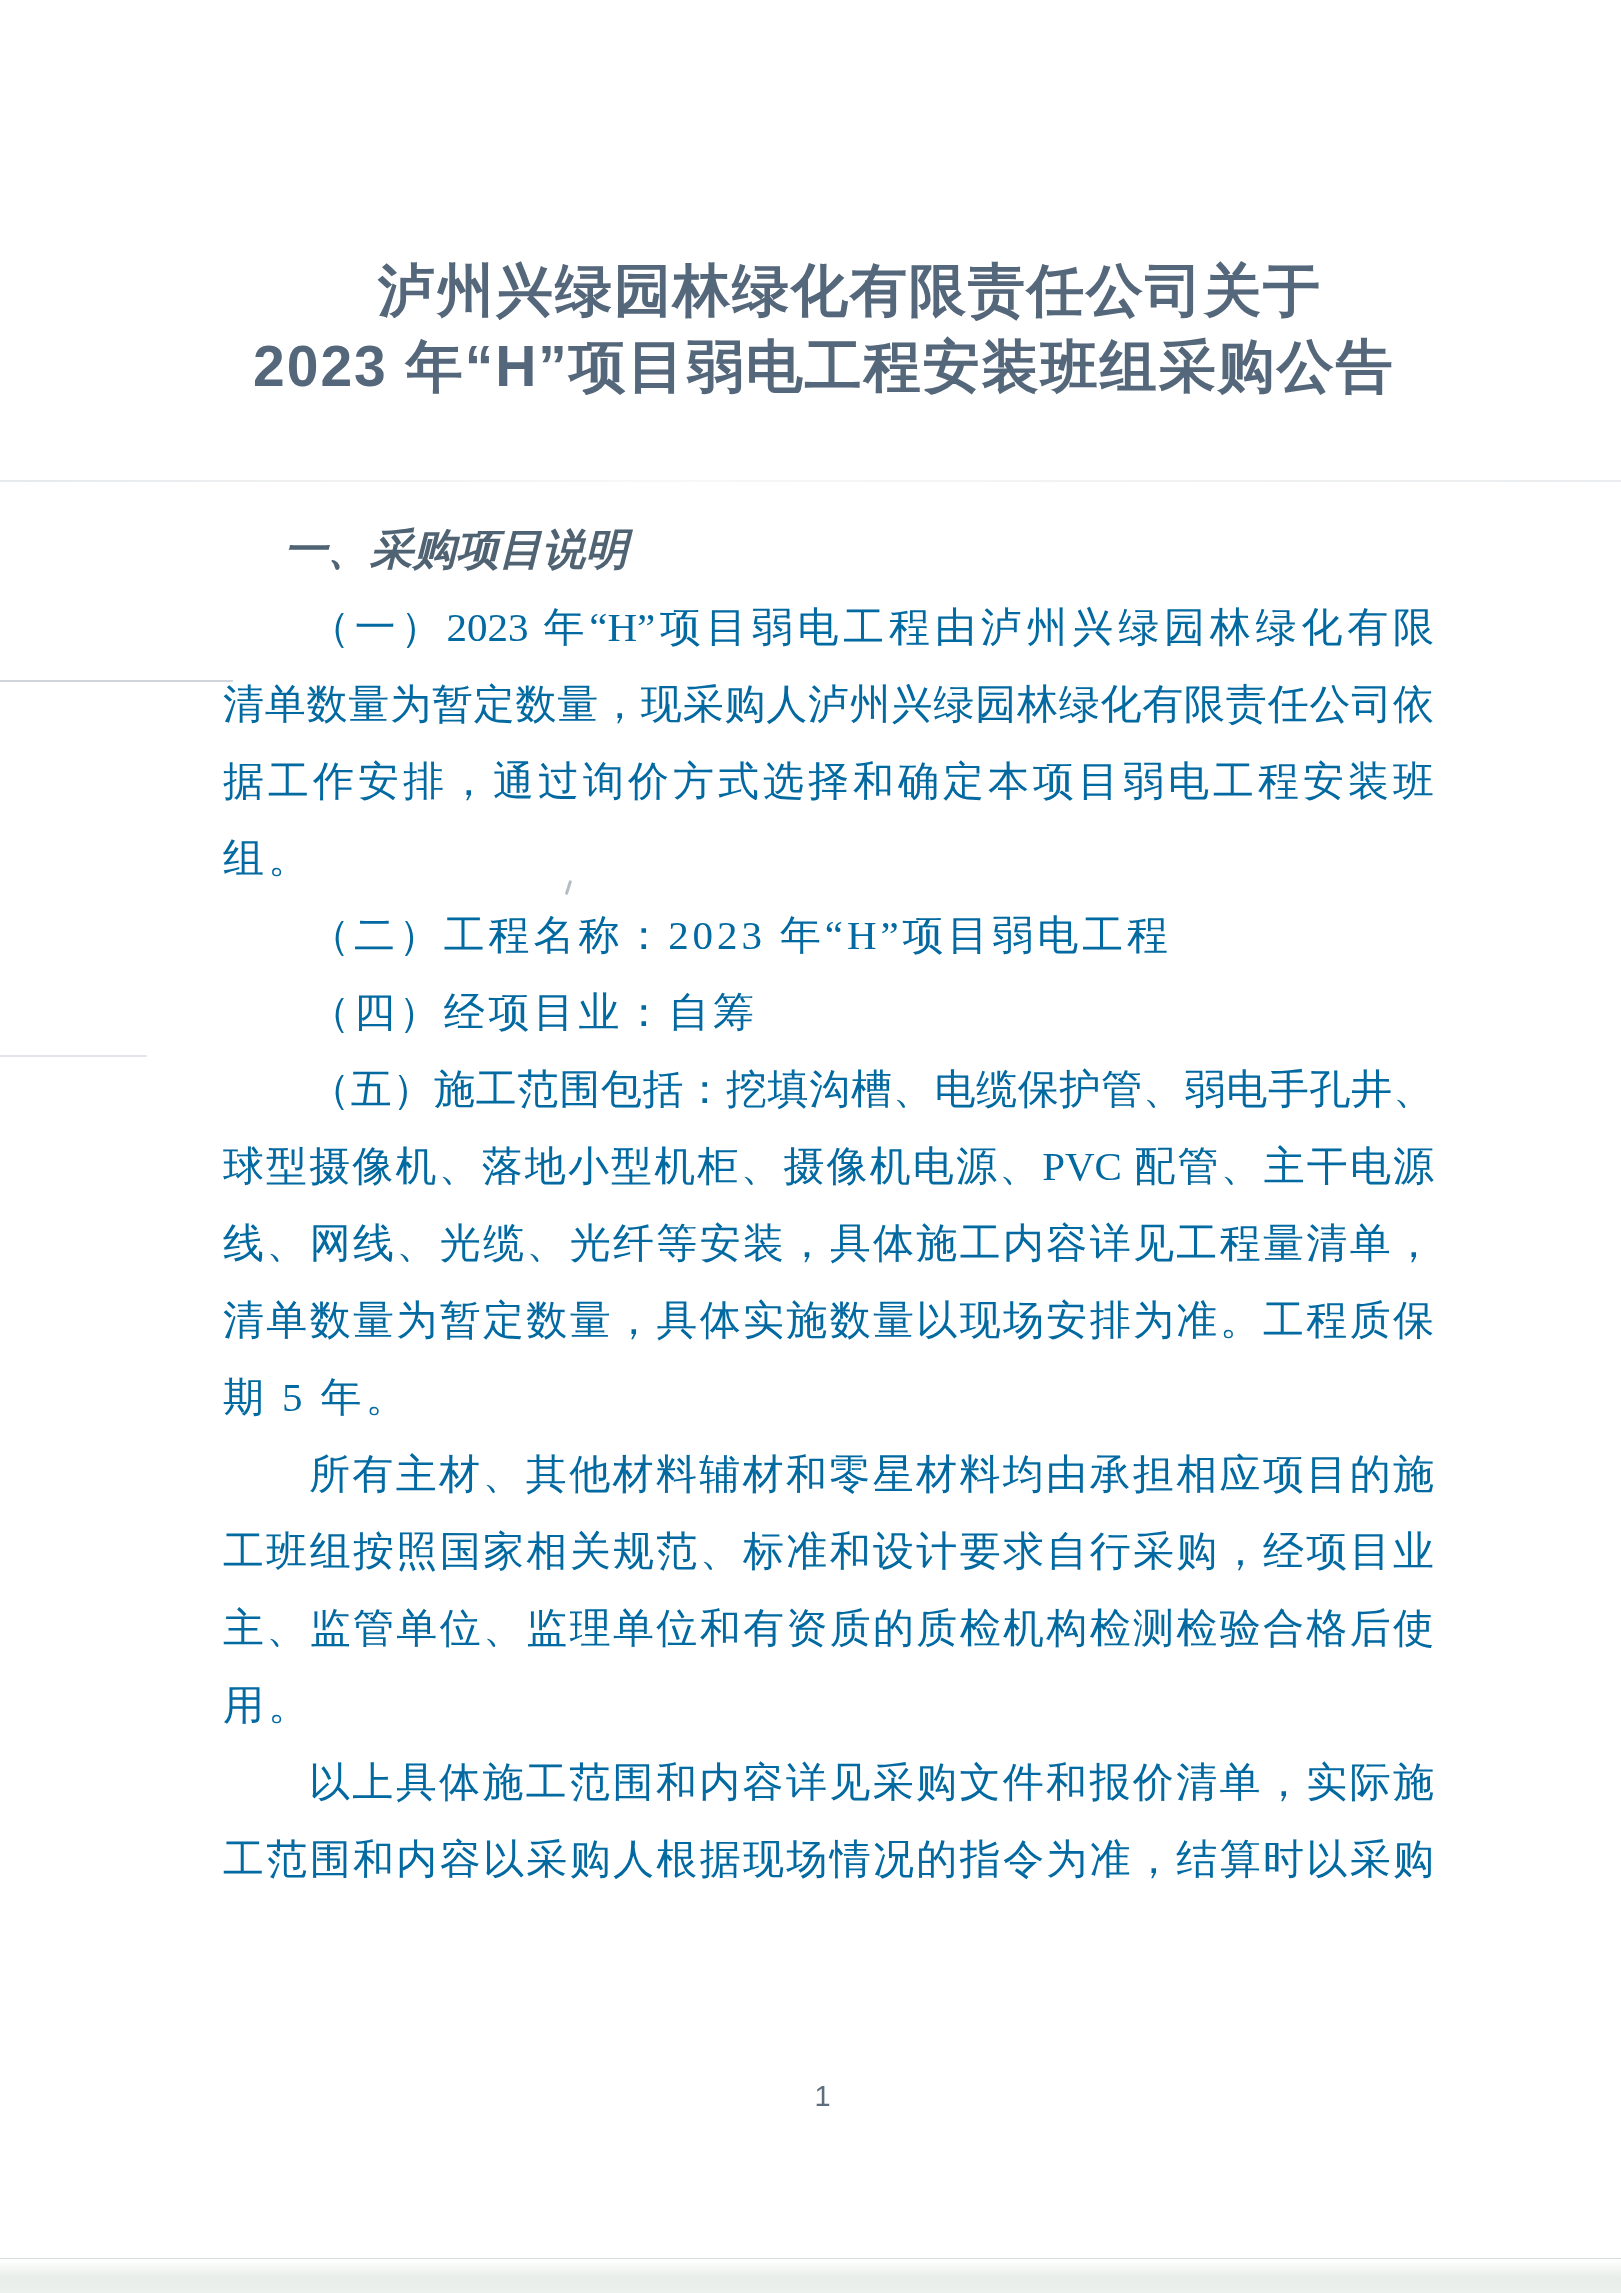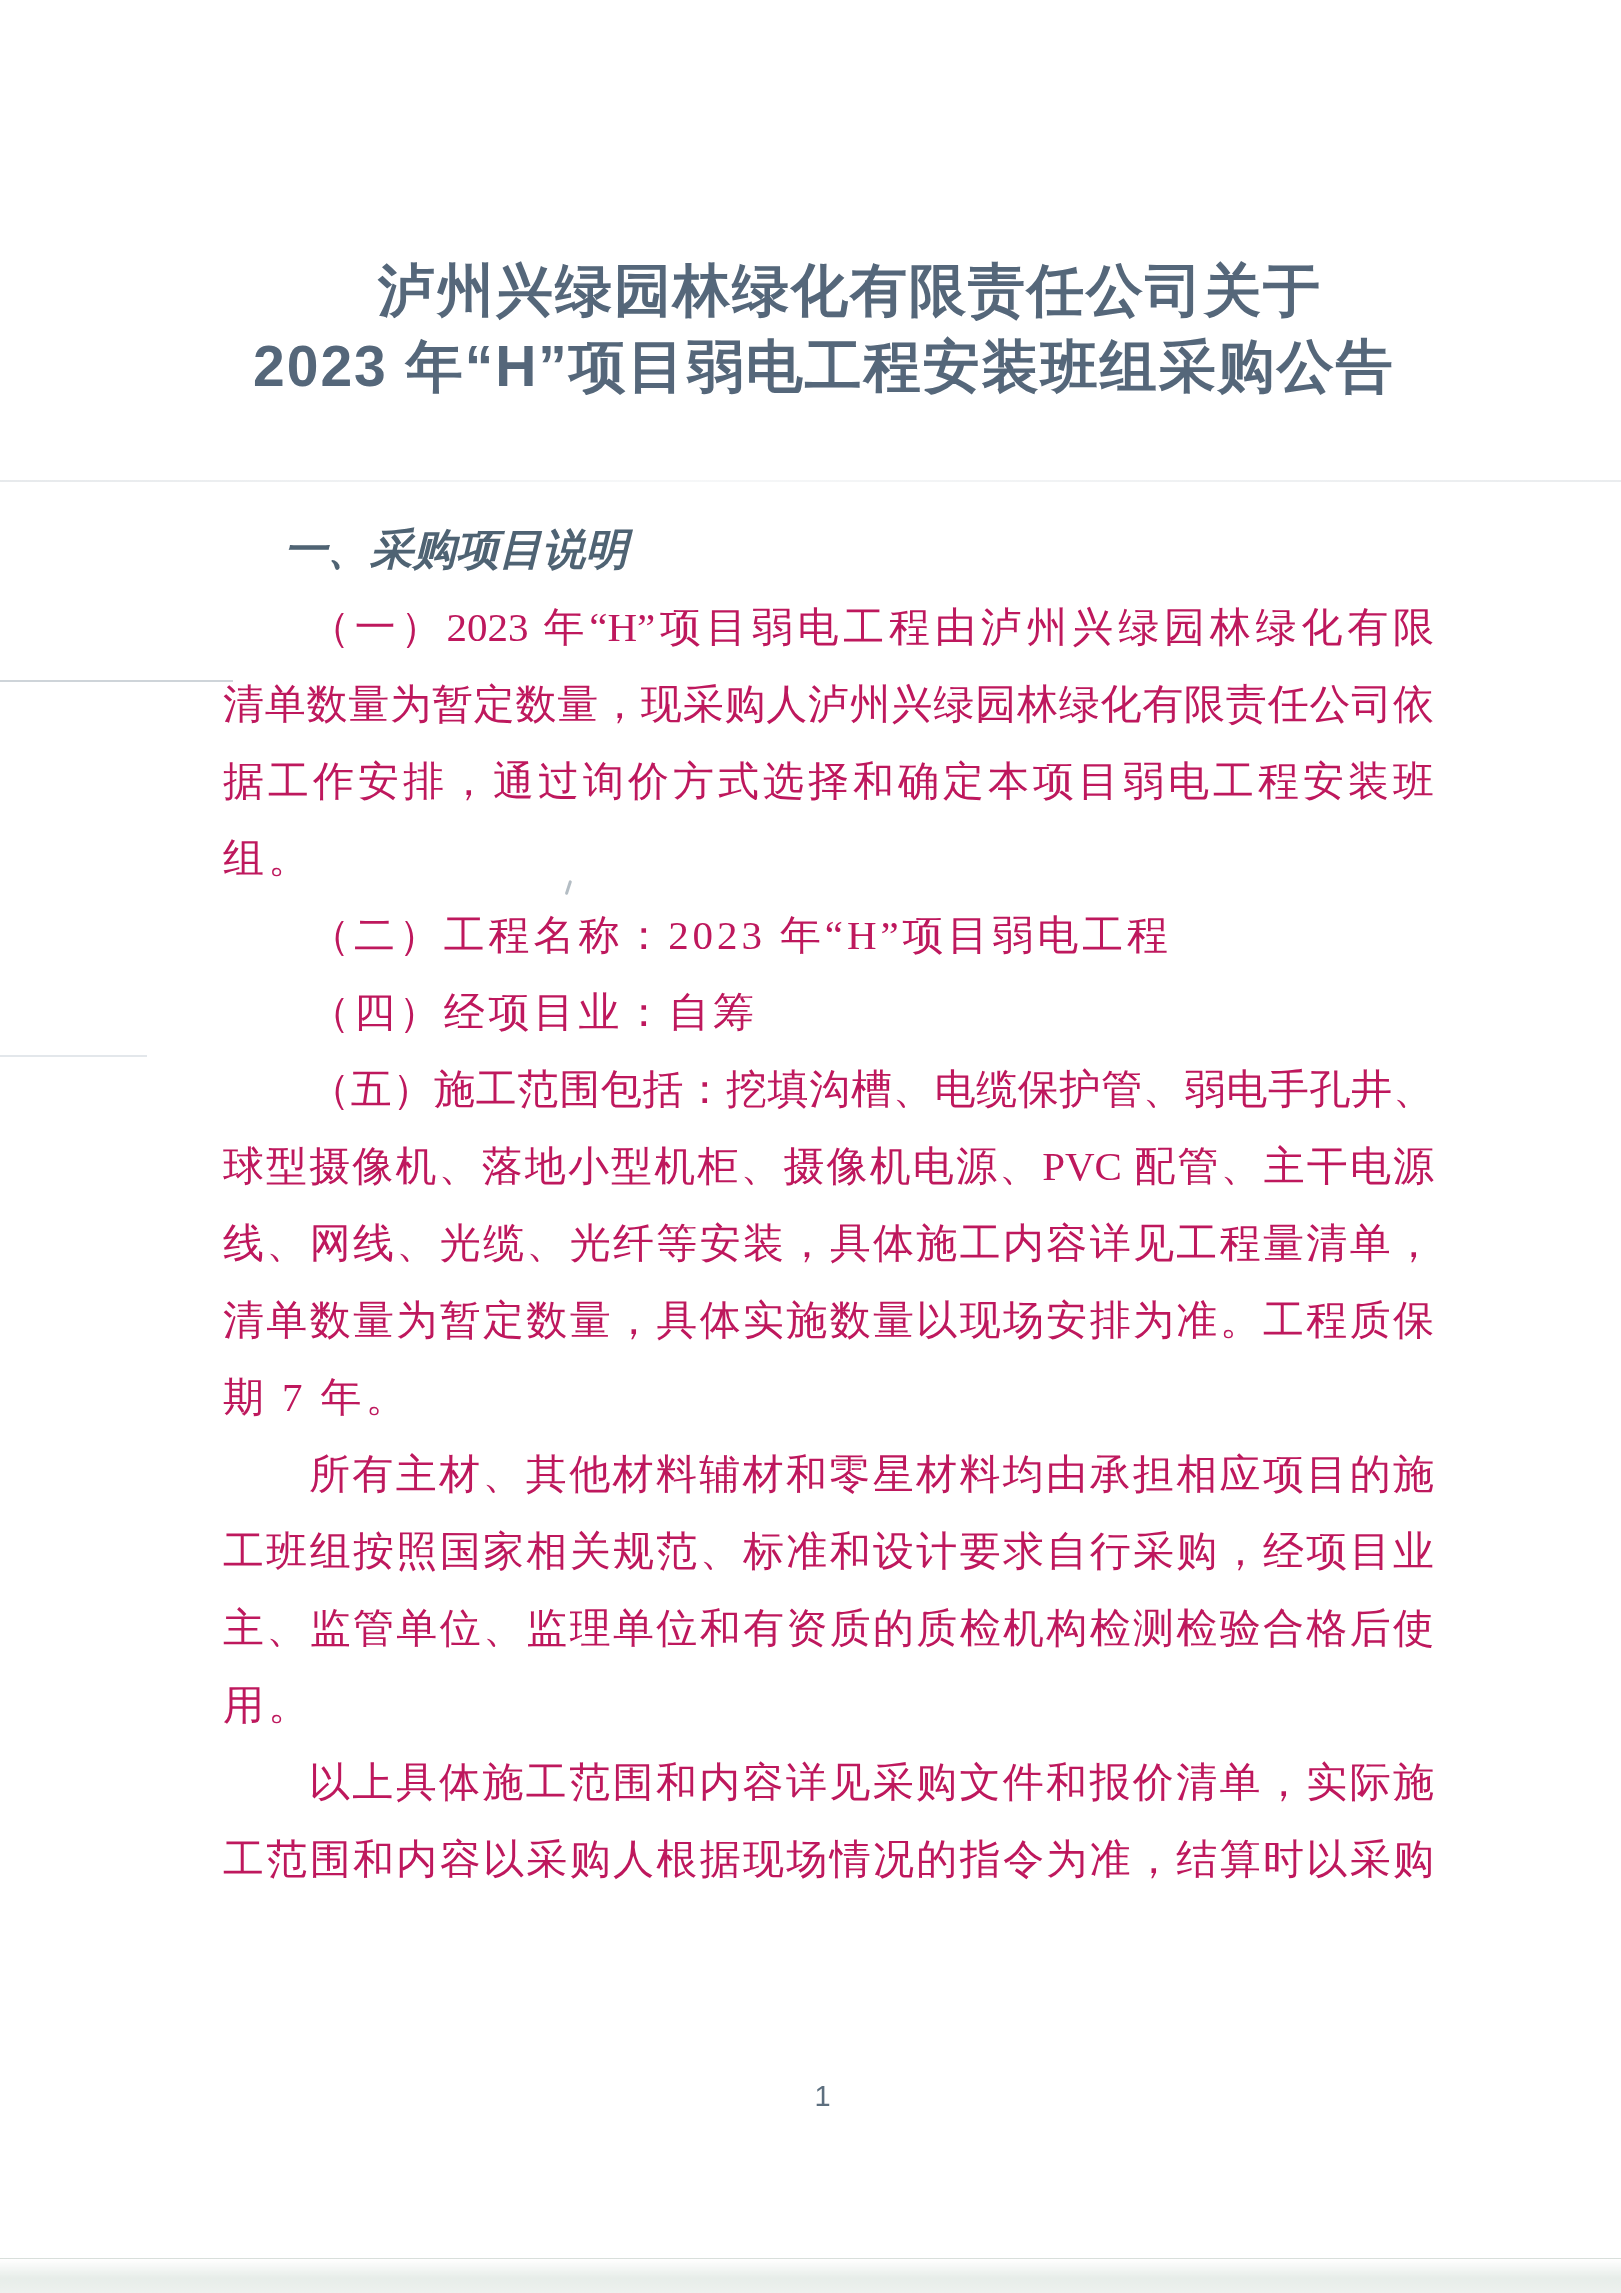--- a/index.html
+++ b/index.html
@@ -31,21 +31,21 @@
     font-size:43px;
     color:#4f6373;
     white-space:nowrap;
     font-style:italic;
   }
   
   .body-lines{
     position:absolute;
     top:589px;left:223px;
     width:1211px;
-    color:#be185d;
+    color:#0369a1;
   }
   .line{
     height:77px;
     line-height:77px;
     font-size:41px;
     letter-spacing:3.9px;
     white-space:nowrap;
     text-align:left;
   }
   .line.fill{
@@ -111,21 +111,21 @@
     <div class="line indent fill">（一）2023 年“H”项目弱电工程由泸州兴绿园林绿化有限</div>
     <div class="line fill">清单数量为暂定数量，现采购人泸州兴绿园林绿化有限责任公司依</div>
     <div class="line fill">据工作安排，通过询价方式选择和确定本项目弱电工程安装班</div>
     <div class="line">组。</div>
     <div class="line indent">（二）工程名称：2023 年“H”项目弱电工程</div>
     <div class="line indent">（四）经项目业：自筹</div>
     <div class="line indent fill">（五）施工范围包括：挖填沟槽、电缆保护管、弱电手孔井、</div>
     <div class="line fill">球型摄像机、落地小型机柜、摄像机电源、PVC 配管、主干电源</div>
     <div class="line fill">线、网线、光缆、光纤等安装，具体施工内容详见工程量清单，</div>
     <div class="line fill">清单数量为暂定数量，具体实施数量以现场安排为准。工程质保</div>
-    <div class="line">期 7 年。</div>
+    <div class="line">期 5 年。</div>
     <div class="line indent fill">所有主材、其他材料辅材和零星材料均由承担相应项目的施</div>
     <div class="line fill">工班组按照国家相关规范、标准和设计要求自行采购，经项目业</div>
     <div class="line fill">主、监管单位、监理单位和有资质的质检机构检测检验合格后使</div>
     <div class="line">用。</div>
     <div class="line indent fill">以上具体施工范围和内容详见采购文件和报价清单，实际施</div>
     <div class="line fill">工范围和内容以采购人根据现场情况的指令为准，结算时以采购</div>
   </div>
 
   <div class="page-number">1</div>
 

